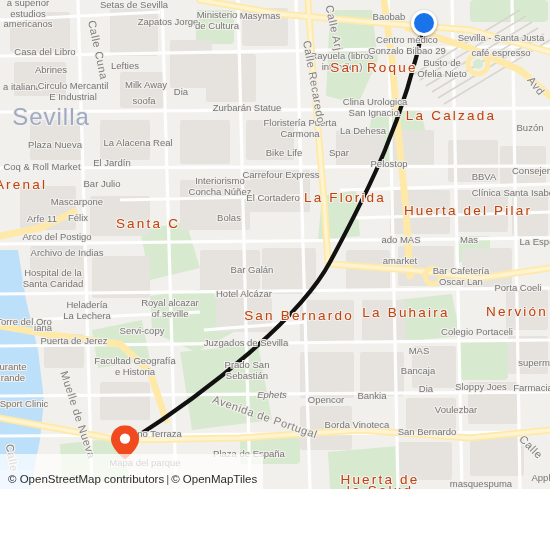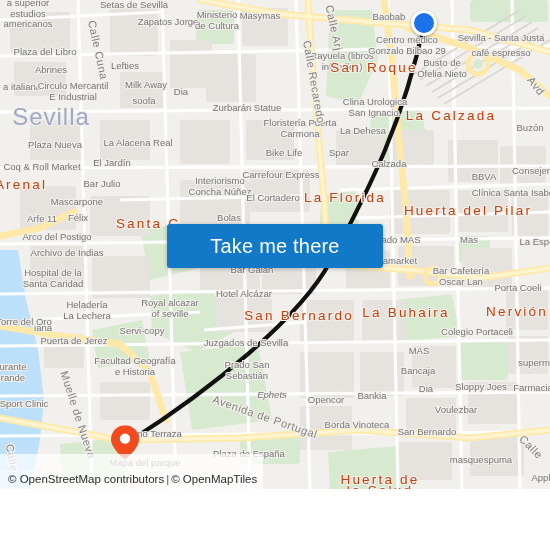--- a/index.html
+++ b/index.html
@@ -322,21 +322,21 @@
         <div class="map-label poi" style="left: 28px; top: 14px;">a superior
 estudios
 americanos</div>
         <div class="map-label poi" style="left: 134px; top: 5px;">Setas de Sevilla</div>
         <div class="map-label poi" style="left: 168px; top: 22px;">Zapatos Jorge</div>
         <div class="map-label poi" style="left: 217px; top: 20px;">Ministerio
 de Cultura</div>
         <div class="map-label poi" style="left: 260px; top: 16px;">Masymas</div>
         <div class="map-label poi" style="left: 389px; top: 17px;">Baobab</div>
         <div class="map-label poi" style="left: 501px; top: 38px;">Sevilla - Santa Justa</div>
-        <div class="map-label poi" style="left: 45px; top: 52px;">Plaza del Libro</div>
+        <div class="map-label poi" style="left: 45px; top: 52px;">Casa del Libro</div>
         <div class="map-label poi" style="left: 342px; top: 15px; margin-top: 46px;">Rayuela (libros
 infantiles)</div>
         <div class="map-label poi" style="left: 407px; top: 45px;">Centro médico
 Gonzalo Bilbao 29</div>
         <div class="map-label poi" style="left: 51px; top: 70px;">Abrines</div>
         <div class="map-label poi" style="left: 125px; top: 66px;">Lefties</div>
         <div class="map-label poi" style="left: 501px; top: 53px;">café espresso</div>
         <div class="map-label area" style="left: 374px; top: 68px;">San Roque</div>
         <div class="map-label poi" style="left: 442px; top: 68px;">Busto de
 Ofelia Nieto</div>
@@ -352,21 +352,21 @@
         <div class="map-label city" style="left: 51px; top: 117px;">Sevilla</div>
         <div class="map-label poi" style="left: 247px; top: 108px;">Zurbarán Statue</div>
         <div class="map-label poi" style="left: 363px; top: 131px;">La Dehesa</div>
         <div class="map-label poi" style="left: 530px; top: 128px;">Buzón</div>
         <div class="map-label poi" style="left: 300px; top: 128px;">Floristería Puerta
 Carmona</div>
         <div class="map-label poi" style="left: 138px; top: 143px;">La Alacena Real</div>
         <div class="map-label poi" style="left: 55px; top: 145px;">Plaza Nueva</div>
         <div class="map-label poi" style="left: 284px; top: 153px;">Bike Life</div>
         <div class="map-label poi" style="left: 339px; top: 153px;">Spar</div>
-        <div class="map-label poi" style="left: 389px; top: 164px;">Calzada</div>
+        <div class="map-label poi" style="left: 389px; top: 164px;">Pelostop</div>
         <div class="map-label poi" style="left: 484px; top: 177px;">BBVA</div>
         <div class="map-label poi" style="left: 531px; top: 171px;">Consejer</div>
         <div class="map-label poi" style="left: 42px; top: 167px;">Coq &amp; Roll Market</div>
         <div class="map-label poi" style="left: 112px; top: 163px;">El Jardín</div>
         <div class="map-label area" style="left: 21px; top: 185px;">Arenal</div>
         <div class="map-label poi" style="left: 102px; top: 184px;">Bar Julio</div>
         <div class="map-label poi" style="left: 514px; top: 193px;">Clínica Santa Isabel</div>
         <div class="map-label poi" style="left: 220px; top: 186px;">Interiorismo
 Concha Núñez</div>
         <div class="map-label poi" style="left: 281px; top: 175px;">Carrefour Express</div>
@@ -419,21 +419,21 @@
         <div class="map-label poi" style="left: 24px; top: 404px;">Sport Clinic</div>
         <div class="map-label poi" style="left: 272px; top: 395px; font-style: italic;">Ephets</div>
         <div class="map-label poi" style="left: 326px; top: 400px;">Opencor</div>
         <div class="map-label poi" style="left: 372px; top: 396px;">Bankia</div>
         <div class="map-label poi" style="left: 456px; top: 410px;">Voulezbar</div>
         <div class="map-label poi" style="left: 357px; top: 425px;">Borda Vinoteca</div>
         <div class="map-label poi" style="left: 427px; top: 432px;">San Bernardo</div>
         <div class="map-label poi" style="left: 150px; top: 434px;">Casino Terraza</div>
         <div class="map-label poi" style="left: 249px; top: 454px;">Plaza de España</div>
         <div class="map-label poi" style="left: 145px; top: 463px;">Mapa del parque</div>
-        <div class="map-label poi" style="left: 481px; top: 460px;">masquespuma</div>
+        <div class="map-label poi" style="left: 481px; top: 484px;">masquespuma</div>
         <div class="map-label area" style="left: 380px; top: 485px;">Huerta de
 la Salud</div>
         <div class="map-label poi" style="left: 541px; top: 478px;">Appl</div>
         <div class="map-label street" style="left: 98px; top: 50px; transform: translate(-50%, -50%) rotate(78deg);">Calle Cuna</div>
         <div class="map-label street" style="left: 314px; top: 82px; transform: translate(-50%, -50%) rotate(80deg);">Calle Recaredo</div>
         <div class="map-label street" style="left: 334px; top: 28px; transform: translate(-50%, -50%) rotate(78deg);">Calle Arj</div>
         <div class="map-label street" style="left: 536px; top: 86px; transform: translate(-50%, -50%) rotate(52deg);">Avd</div>
         <div class="map-label street" style="left: 78px; top: 415px; transform: translate(-50%, -50%) rotate(72deg);">Muelle de Nueva</div>
         <div class="map-label street" style="left: 265px; top: 417px; transform: translate(-50%, -50%) rotate(19deg);">Avenida de Portugal</div>
         <div class="map-label street" style="left: 12px; top: 458px; transform: translate(-50%, -50%) rotate(80deg);">Calle</div>
@@ -442,21 +442,20 @@
 
     <div class="marker-origin" style="left:424px; top:23px;"></div>
 
     <div class="marker-dest" style="left:125px; top:447px;">
       <svg viewBox="0 0 28 34" width="28" height="34">
         <path d="M14,0 C6.3,0 0,6.3 0,14 C0,24 14,34 14,34 C14,34 28,24 28,14 C28,6.3 21.7,0 14,0 Z" fill="#f04a1e"></path>
         <circle cx="14" cy="13.5" r="5.2" fill="#ffffff"></circle>
       </svg>
     </div>
 
-    <button id="take-me-there">Take me there</button>
 
     <div id="attribution">
       <span>© OpenStreetMap contributors</span><span class="sep">|</span><span>© OpenMapTiles</span>
     </div>
   </div>
 
   <div id="bottom-bar">
     <span class="endpoint">José Laguillo (Juan Antonio Cav...</span>
     <span class="arrow">→</span>
     <span class="endpoint">Pabellón de Uru...</span>

